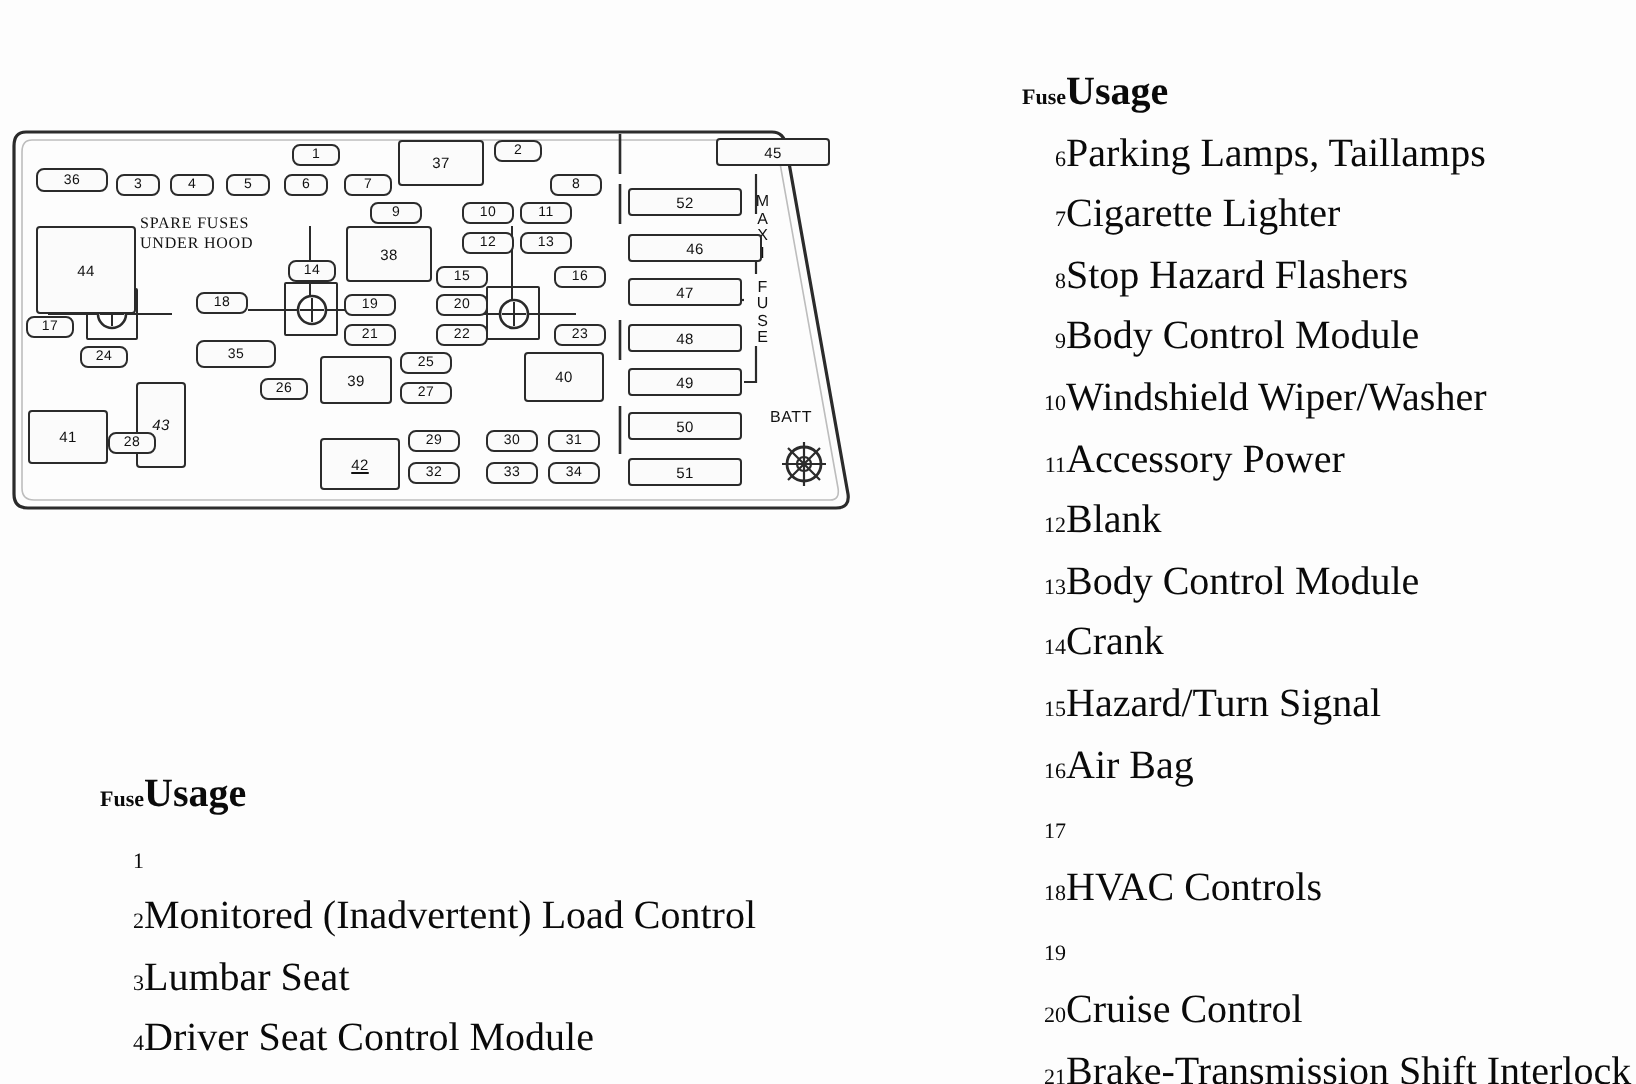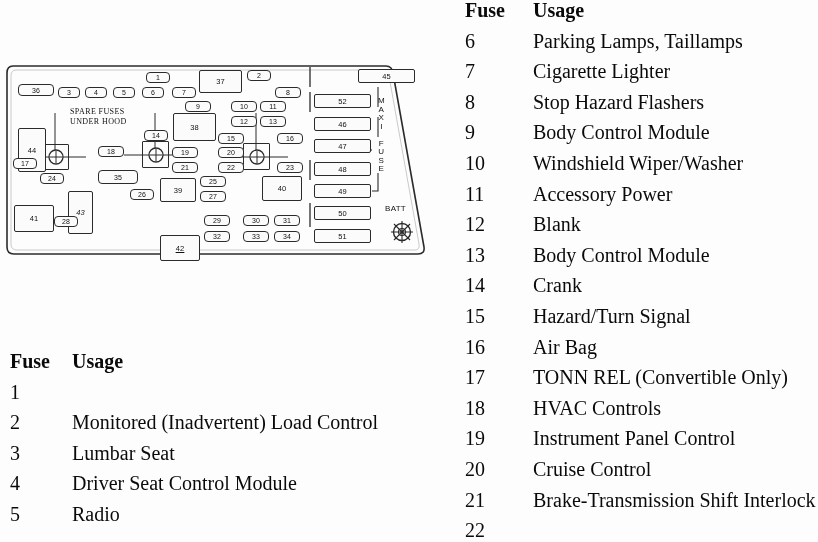--- a/index.html
+++ b/index.html
@@ -54,22 +54,23 @@
     font-family:"Liberation Sans", sans-serif;
     font-size:8px;
     color:#111;
     letter-spacing:0.3px;
   }
   
   .table{position:absolute;}
   .trow{display:flex;align-items:baseline;}
   .thead .cnum, .thead .cuse{font-weight:bold;}
   .cnum{
-    width:62px;text-align:left;
-    font-size:20px;
+    width:62px;text-align:right;
+    font-size:11px;
+    margin-top:44px;
   }
   .cuse{
     font-size:20px;
   }
   #left-table{left:10px;top:350px;}
   #left-table .trow{height:30.5px;}
   #right-table{left:465px;top:-1px;}
   #right-table .trow{height:30.6px;}
   #right-table .cnum{width:68px;}
 </style>
@@ -189,21 +190,21 @@
       </div>
       <div class="fbox" style="left: 231px; top: 61px; width: 26px; height: 11px;">
         <span>12</span>
       </div>
       <div class="fbox" style="left: 260px; top: 61px; width: 26px; height: 11px;">
         <span>13</span>
       </div>
       <div class="fbox big" style="left: 173px; top: 58px; width: 43px; height: 28px;">
         <span>38</span>
       </div>
-      <div class="fbox big" style="left: 18px; top: 73px; width: 28px; height: 44px;">
+      <div class="fbox big" style="left: 18px; top: 58px; width: 50px; height: 44px;">
         <span>44</span>
       </div>
       <div class="fbox" style="left: 13px; top: 103px; width: 24px; height: 11px;">
         <span>17</span>
       </div>
       <div class="fbox" style="left: 40px; top: 118px; width: 24px; height: 11px;">
         <span>24</span>
       </div>
       <div class="fbox" style="left: 98px; top: 91px; width: 26px; height: 11px;">
         <span>18</span>
@@ -252,21 +253,21 @@
       </div>
       <div class="fbox big" style="left: 14px; top: 150px; width: 40px; height: 27px;">
         <span>41</span>
       </div>
       <div class="fbox big" style="left: 68px; top: 136px; width: 25px; height: 43px; font-style: italic;">
         <span>43</span>
       </div>
       <div class="fbox" style="left: 54px; top: 161px; width: 24px; height: 11px;">
         <span>28</span>
       </div>
-      <div class="fbox big" style="left: 160px; top: 180px; width: 40px; height: 26px; text-decoration: underline;">
+      <div class="fbox big" style="left: 160px; top: 164px; width: 40px; height: 26px; text-decoration: underline;">
         <span>42</span>
       </div>
       <div class="fbox" style="left: 204px; top: 160px; width: 26px; height: 11px;">
         <span>29</span>
       </div>
       <div class="fbox" style="left: 243px; top: 160px; width: 26px; height: 11px;">
         <span>30</span>
       </div>
       <div class="fbox" style="left: 274px; top: 160px; width: 26px; height: 11px;">
         <span>31</span>
@@ -281,21 +282,21 @@
         <span>34</span>
       </div>
     </div>
   <div id="maxi-boxes">
       <div class="fbox big" style="left: 314px; top: 14px; width: 57px; height: 14px; margin-left: 44px;">
         <span>45</span>
       </div>
       <div class="fbox big" style="left: 314px; top: 39px; width: 57px; height: 14px;">
         <span>52</span>
       </div>
-      <div class="fbox big" style="left: 314px; top: 62px; width: 57px; height: 14px;">
+      <div class="fbox big" style="left: 314px; top: 62px; width: 67px; height: 14px;">
         <span>46</span>
       </div>
       <div class="fbox big" style="left: 314px; top: 84px; width: 57px; height: 14px;">
         <span>47</span>
       </div>
       <div class="fbox big" style="left: 314px; top: 107px; width: 57px; height: 14px;">
         <span>48</span>
       </div>
       <div class="fbox big" style="left: 314px; top: 129px; width: 57px; height: 14px;">
         <span>49</span>
@@ -382,29 +383,27 @@
       <div class="trow">
         <div class="cnum" style="width: 68px;">15</div>
         <div class="cuse">Hazard/Turn Signal</div>
       </div>
       <div class="trow">
         <div class="cnum" style="width: 68px;">16</div>
         <div class="cuse">Air Bag</div>
       </div>
       <div class="trow">
         <div class="cnum" style="width: 68px;">17</div>
-        <div class="cuse">TONN REL (Convertible Only)</div>
       </div>
       <div class="trow">
         <div class="cnum" style="width: 68px;">18</div>
         <div class="cuse">HVAC Controls</div>
       </div>
       <div class="trow">
         <div class="cnum" style="width: 68px;">19</div>
-        <div class="cuse">Instrument Panel Control</div>
       </div>
       <div class="trow">
         <div class="cnum" style="width: 68px;">20</div>
         <div class="cuse">Cruise Control</div>
       </div>
       <div class="trow">
         <div class="cnum" style="width: 68px;">21</div>
         <div class="cuse">Brake-Transmission Shift Interlock</div>
       </div>
       <div class="trow">

